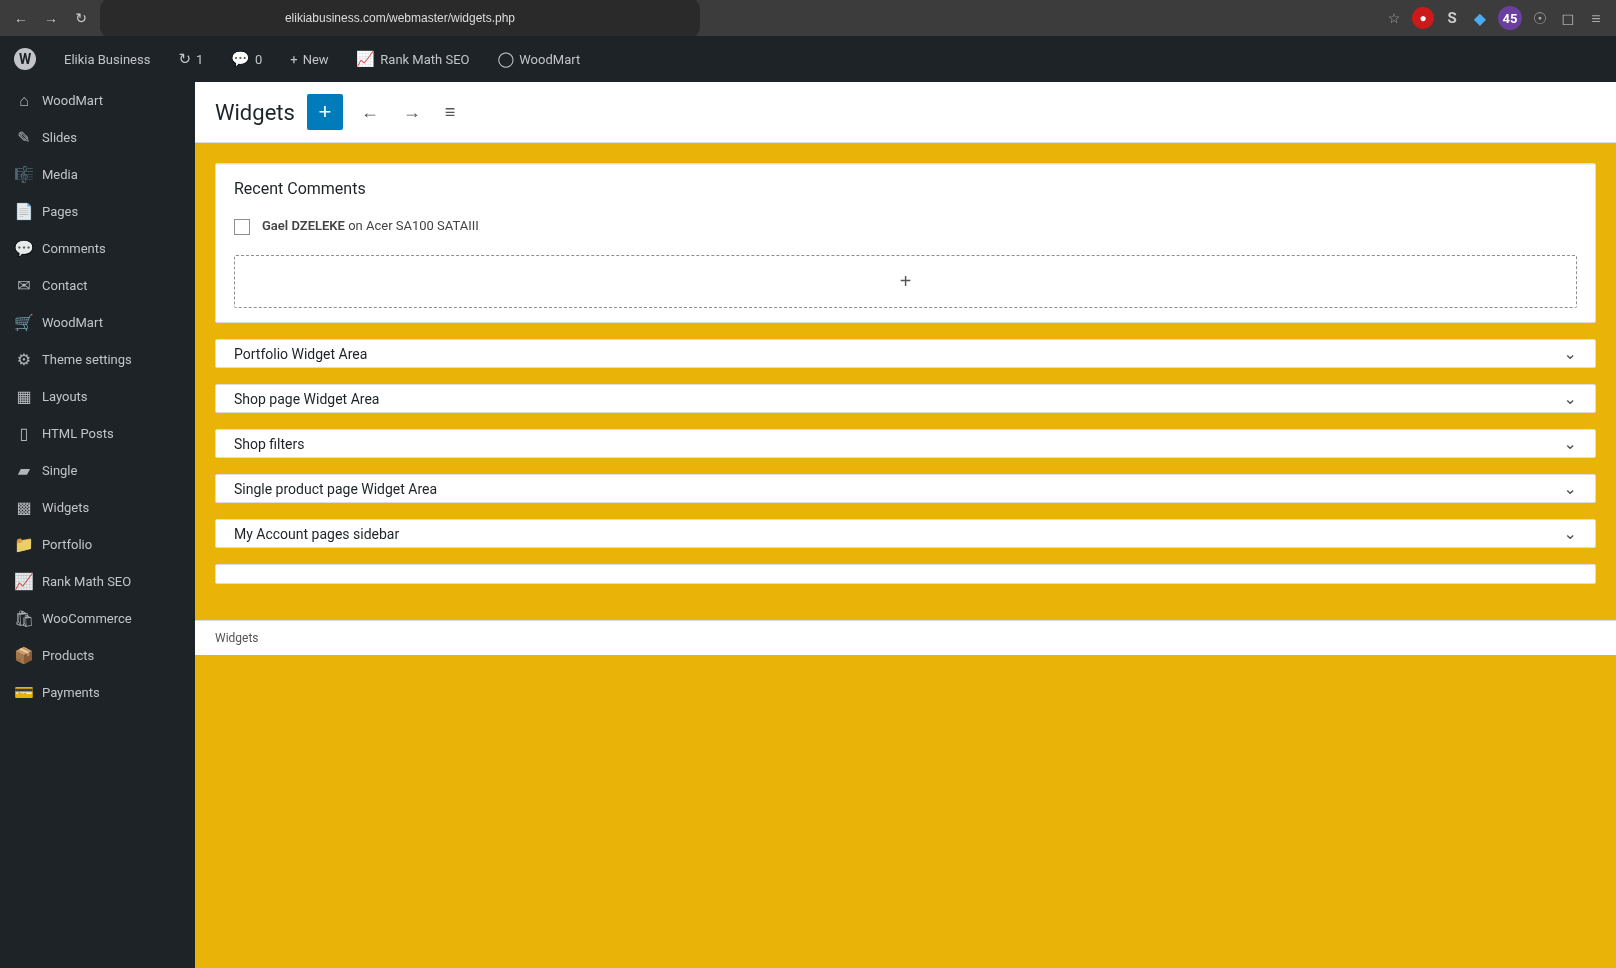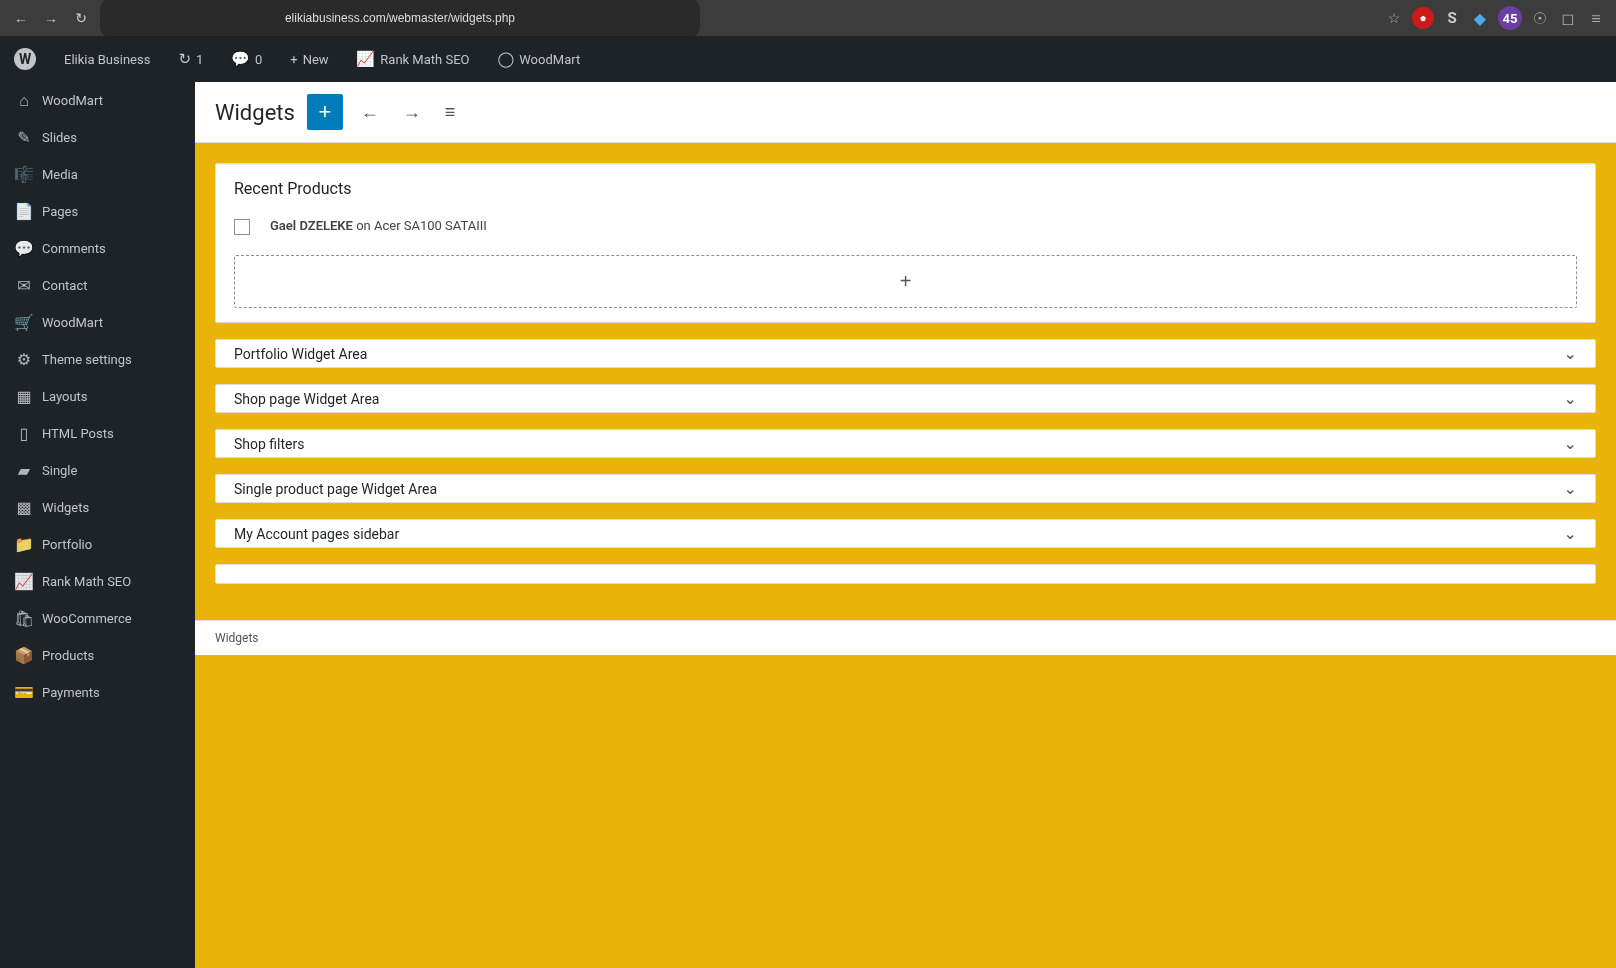--- a/index.html
+++ b/index.html
@@ -96,21 +96,21 @@
     .widget-section-header {
       display: flex; align-items: center; justify-content: space-between;
       padding: 4px 18px; cursor: pointer; user-select: none;
     }
     .widget-section-title { font-size: 14px; font-weight: 400; color: #1d2327; }
     .chevron-icon { font-size: 16px; color: #555; }
 
     
     .widget-expanded-content { padding: 14px 18px; border-top: 1px solid #eee; }
     .recent-comments-title { font-size: 16px; font-weight: 400; color: #1d2327; margin-bottom: 14px; }
-    .comment-item { display: flex; align-items: flex-start; gap: 20px; padding: 6px 0; font-size: 13px; color: #444; }
+    .comment-item { display: flex; align-items: flex-start; gap: 12px; padding: 6px 0; font-size: 13px; color: #444; }
     .comment-checkbox { width: 16px; height: 16px; border: 1px solid #8c8f94; flex-shrink: 0; margin-top: 1px; background: #fff; }
     .comment-text strong { font-weight: 600; }
     .add-widget-btn {
       border: 1px dashed #8c8f94; background: none; width: 100%; padding: 14px; margin-top: 14px;
       cursor: pointer; font-size: 20px; color: #555; display: flex; align-items: center; justify-content: center;
       border-radius: 2px;
     }
 
     
     .footer-breadcrumb {
@@ -257,21 +257,21 @@
       <button class="btn-add">+</button>
       <button class="btn-undo">←</button>
       <button class="btn-redo">→</button>
       <button class="btn-menu">≡</button>
     </div>
 
     <div class="widgets-content">
 
       <div class="widget-section">
         <div class="widget-expanded-content">
-          <div class="recent-comments-title">Recent Products</div>
+          <div class="recent-comments-title">Recent Comments</div>
           <div class="comment-item">
             <div class="comment-checkbox"></div>
             <span class="comment-text">
               <strong>Gael DZELEKE</strong>
               <span> on </span>
               <span>Acer SA100 SATAIII</span>
             </span>
           </div>
           <button class="add-widget-btn">
             <span>+</span>

